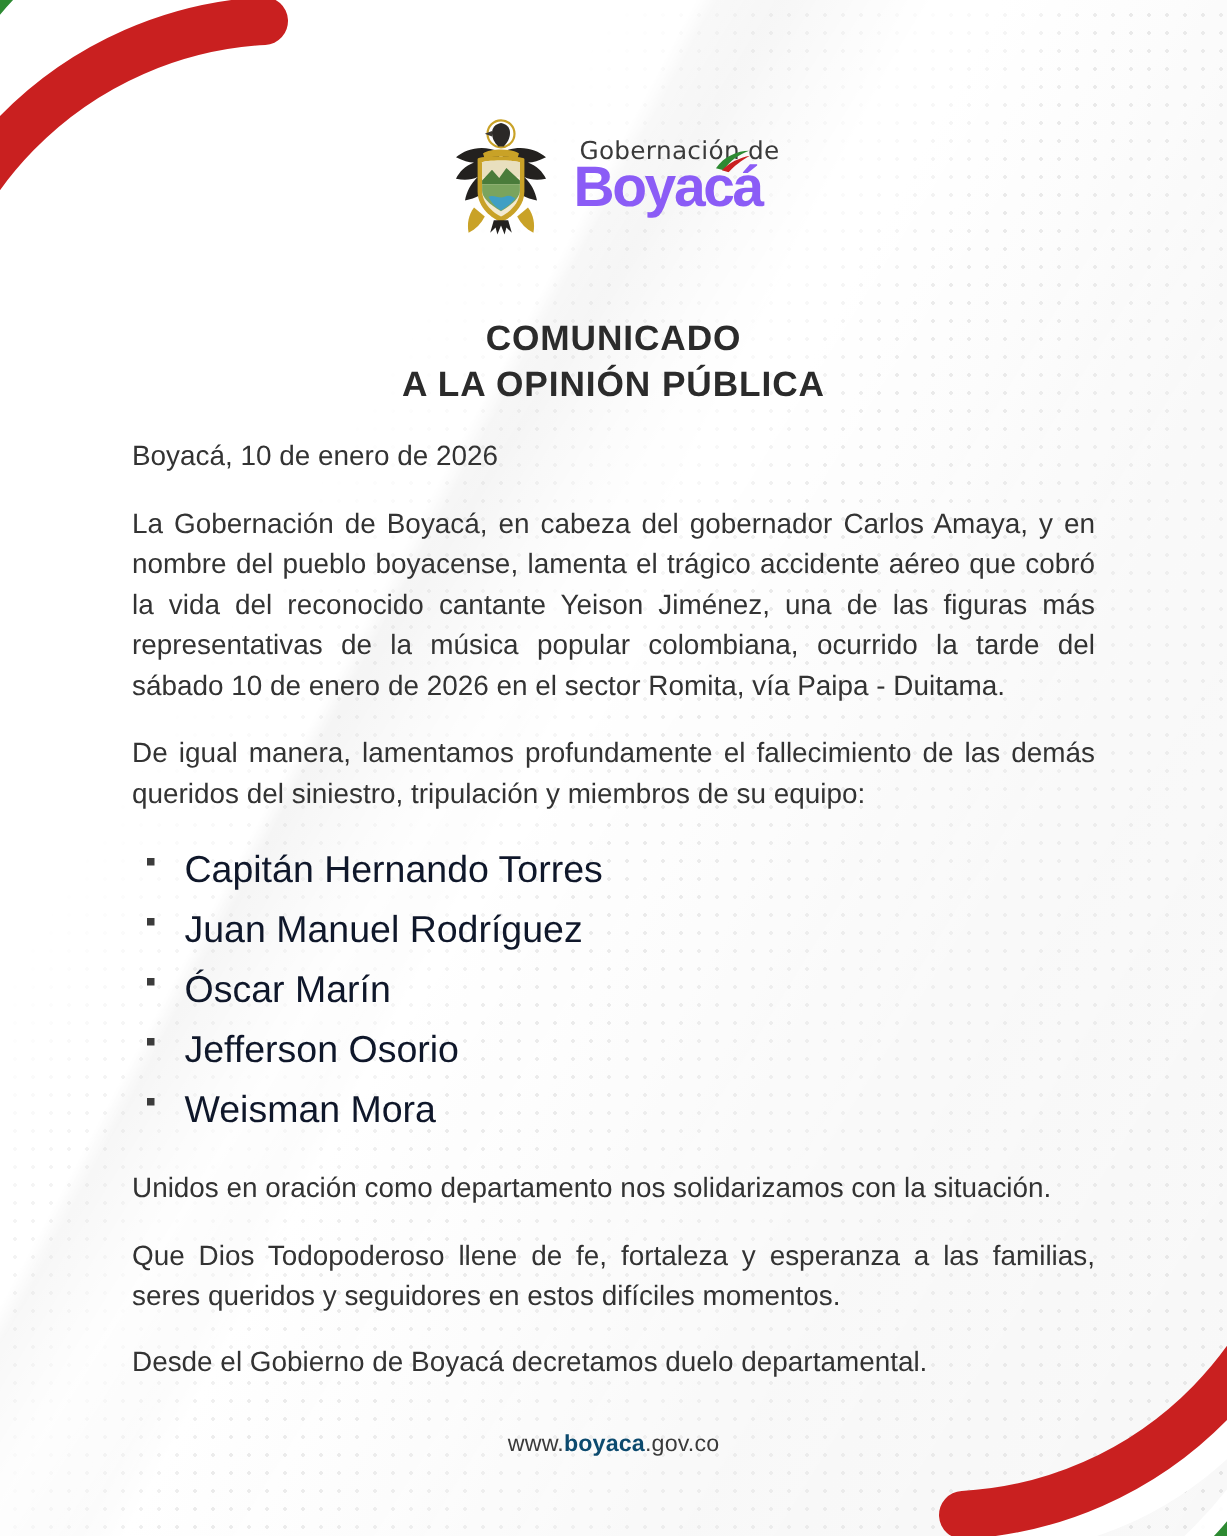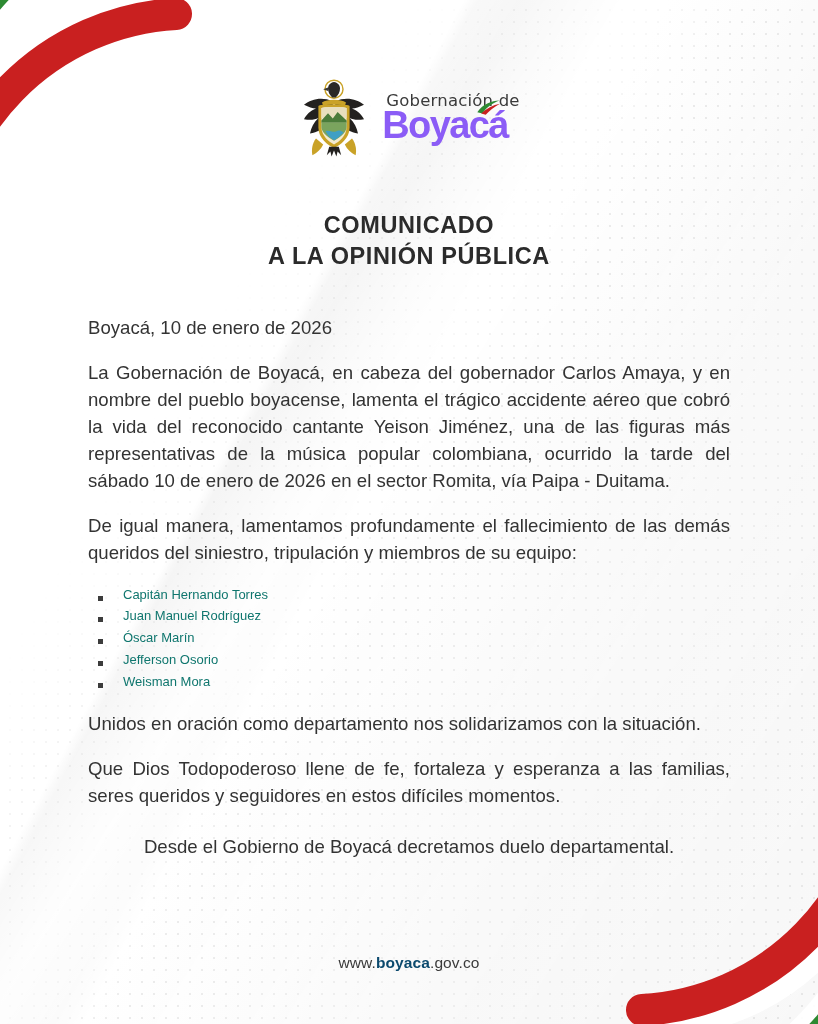--- a/index.html
+++ b/index.html
@@ -121,35 +121,35 @@
     width: 642px;
     color: #333333;
     font-size: 18.6px;
     line-height: 1.45;
   }
   .body p {
     margin: 0 0 18px 0;
     text-align: justify;
     text-justify: inter-word;
   }
-  .body p.no-justify { text-align: left; margin-top: 24px; }
-  .body p:last-child { margin-bottom: 0; text-align: center; }
+  .body p.no-justify { text-align: left; }
+  .body p:last-child { margin-bottom: 0; }
 
   .victim-list {
     list-style: none;
     margin: 6px 0 20px 0;
     padding: 0 0 0 10px;
   }
   .victim-list li {
     position: relative;
     padding-left: 25px;
     margin-bottom: 2px;
-    font-size: 13px;
+    font-size: 25px;
     line-height: 1.52;
-    color: #0f766e;
+    color: #0f172a;
   }
   .victim-list li .bullet-sq {
     position: absolute;
     left: 0;
     top: 11px;
     width: 5px;
     height: 5px;
     background: #3c3c3c;
   }
 

